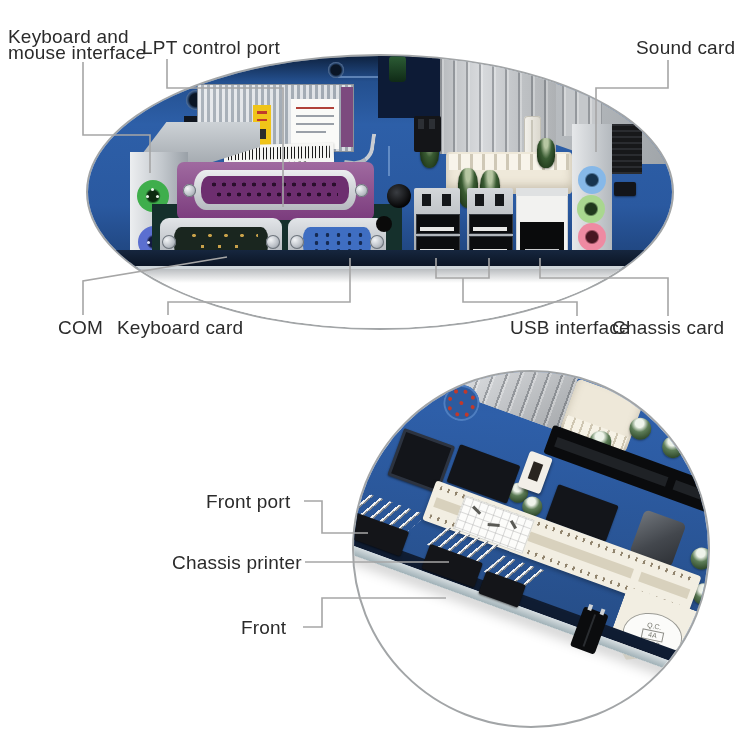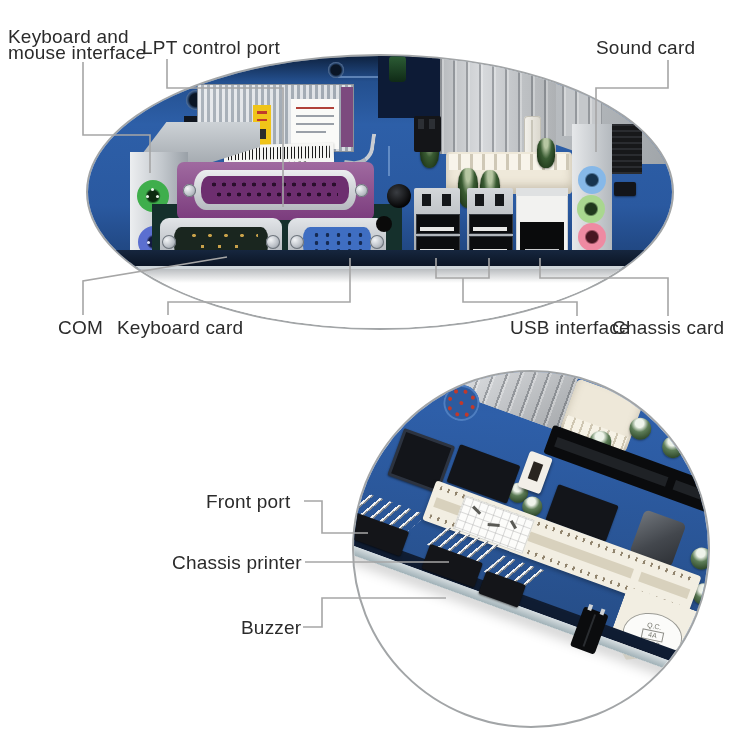--- a/index.html
+++ b/index.html
@@ -333,20 +333,20 @@
     <path d="M540 258 V278 H668 V316"></path>
     <path d="M304 501 H322 V533 H368"></path>
     <path d="M305 562 H449"></path>
     <path d="M303 627 H322 V598 H446"></path>
   </g>
 </svg>
 
 <div class="lbl" style="left:8px;top:26px">Keyboard and</div>
 <div class="lbl" style="left:8px;top:42px">mouse interface</div>
 <div class="lbl" style="left:142px;top:37px">LPT control port</div>
-<div class="lbl" style="left:596px;top:37px">Sound card</div>
+<div class="lbl" style="left:636px;top:37px">Sound card</div>
 <div class="lbl" style="left:58px;top:317px">COM</div>
 <div class="lbl" style="left:117px;top:317px">Keyboard card</div>
 <div class="lbl" style="left:510px;top:317px">USB interface</div>
 <div class="lbl" style="left:612px;top:317px">Chassis card</div>
 <div class="lbl" style="left:206px;top:491px">Front port</div>
 <div class="lbl" style="left:172px;top:552px">Chassis printer</div>
-<div class="lbl" style="left:241px;top:617px">Buzzer</div>
+<div class="lbl" style="left:241px;top:617px">Front</div>
 
 </body></html>

